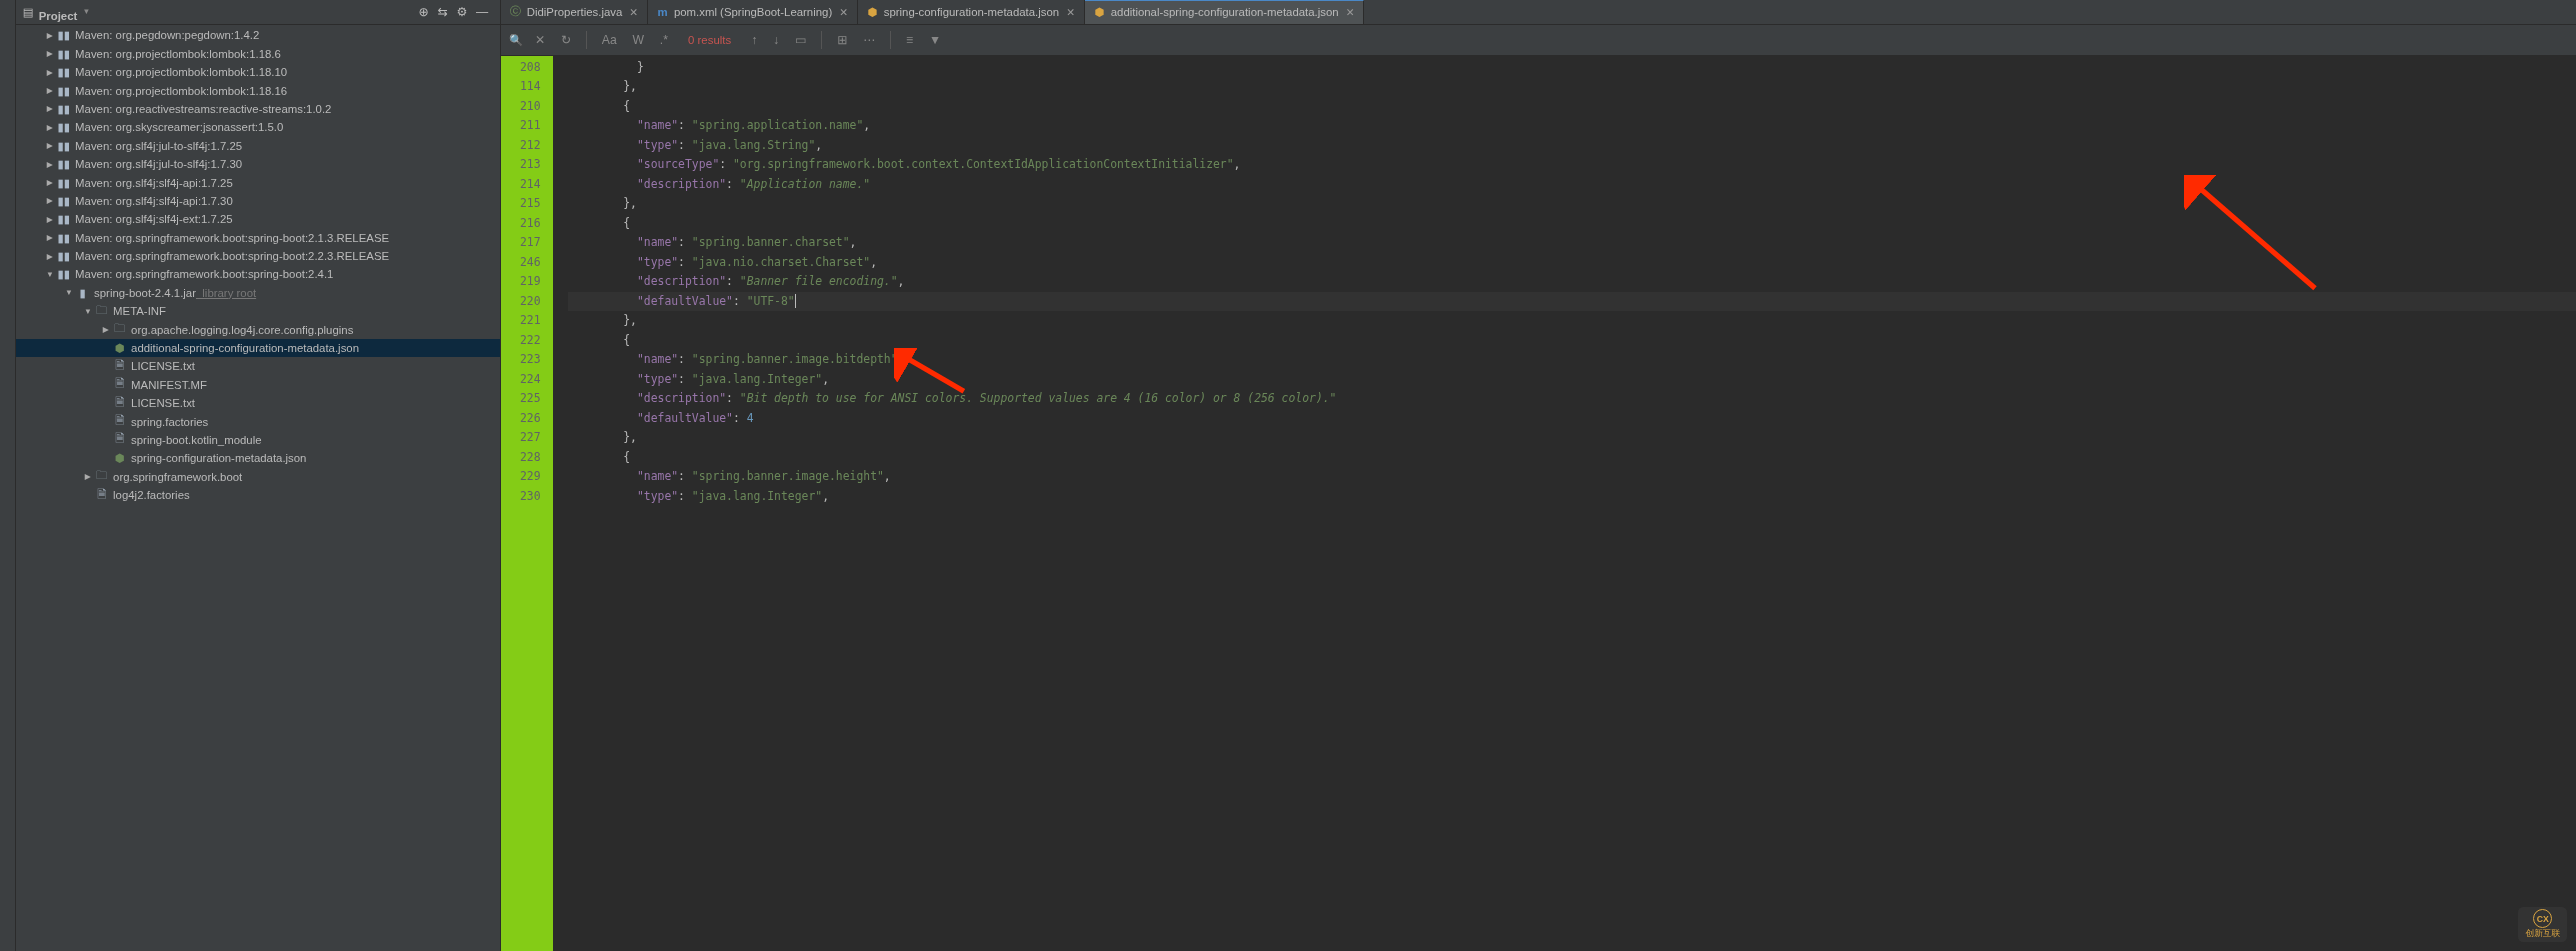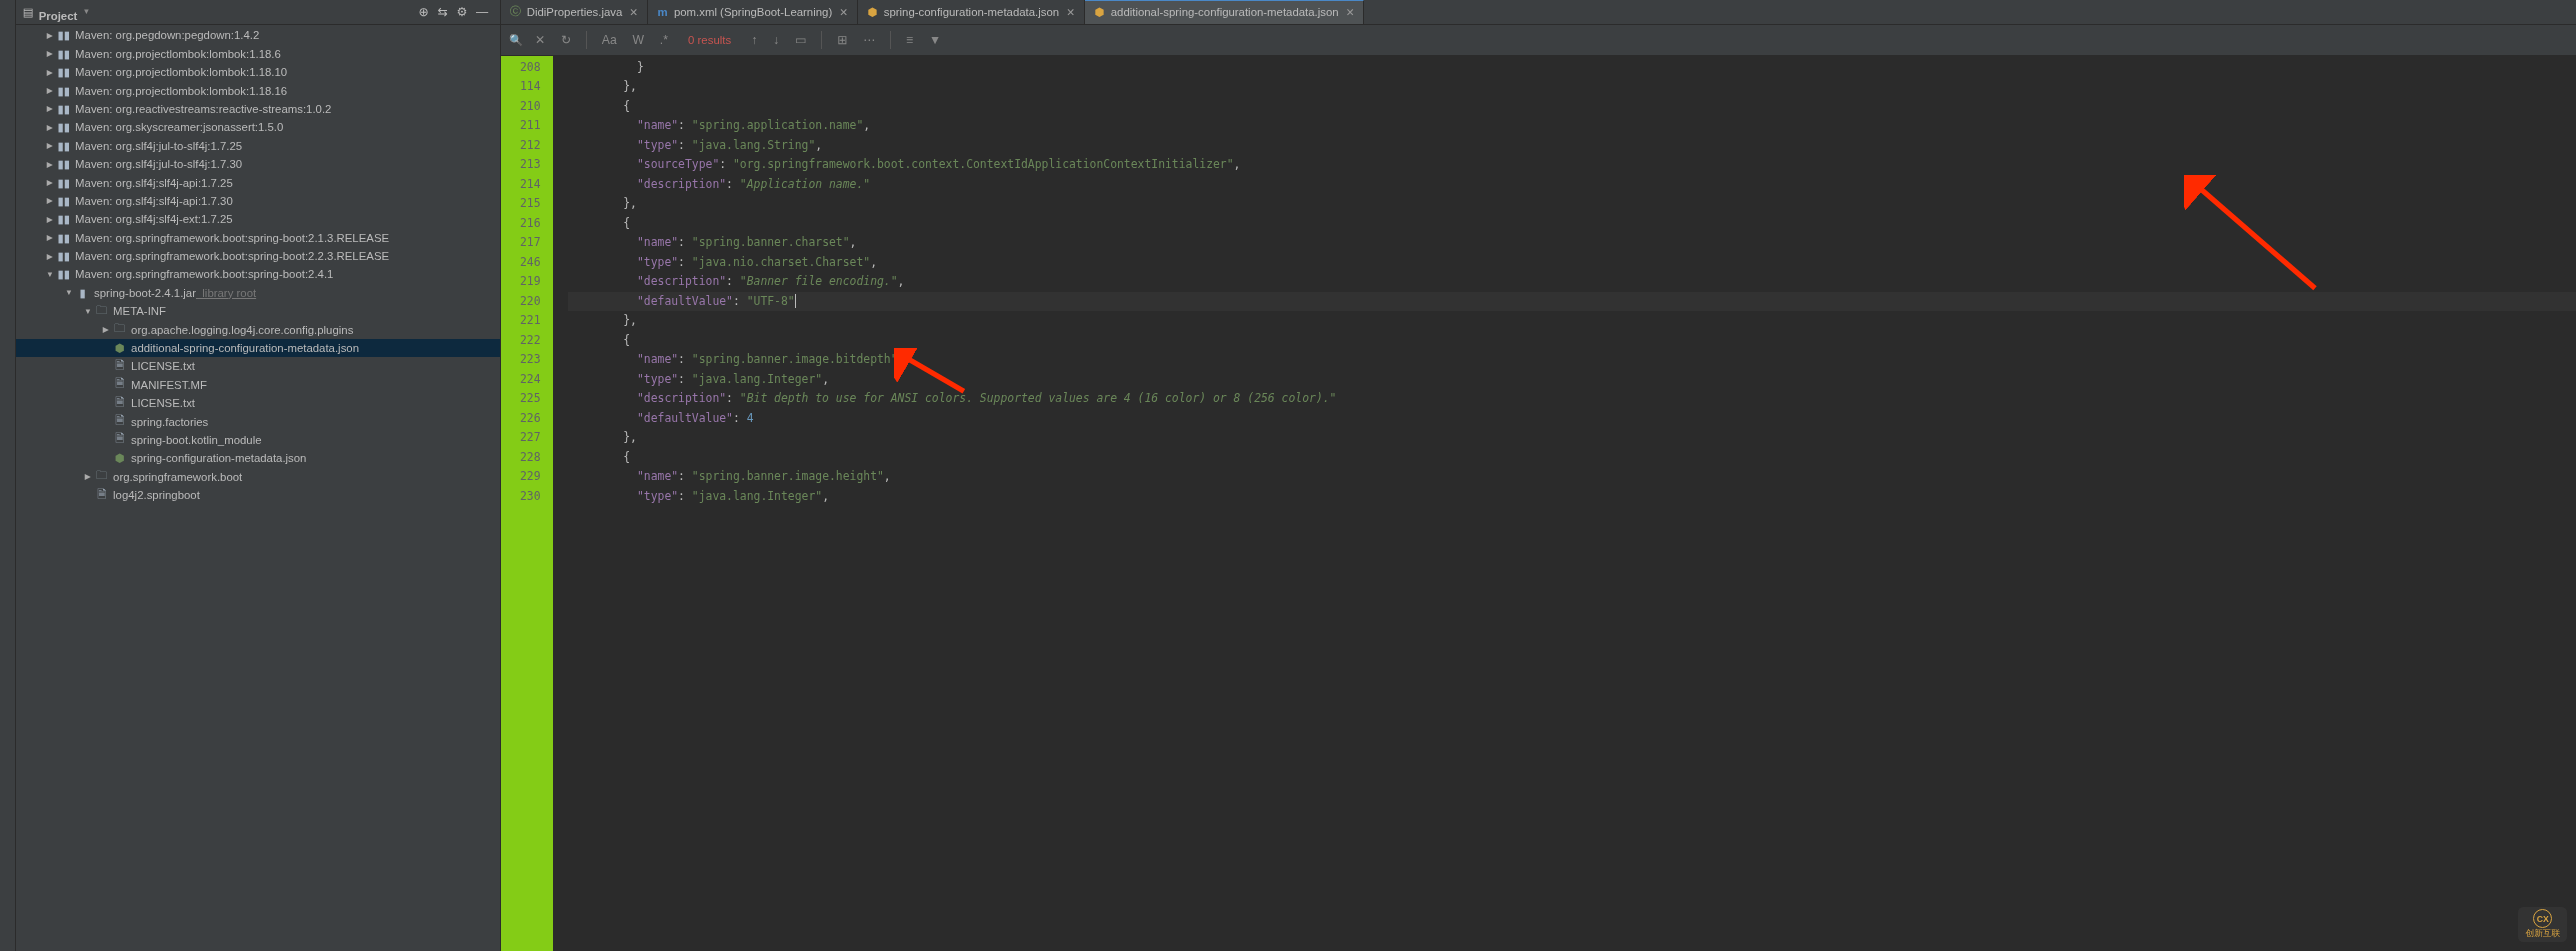--- a/index.html
+++ b/index.html
@@ -200,21 +200,21 @@
           <span class="lbl">spring-configuration-metadata.json</span>
         </div>
         <div class="tree-row" style="padding-left: 66px;">
           <span class="tw">▶</span>
           <span class="nicon folder-icon">🗀</span>
           <span class="lbl">org.springframework.boot</span>
         </div>
         <div class="tree-row" style="padding-left: 66px;">
           <span class="tw"></span>
           <span class="nicon file-icon">🗎</span>
-          <span class="lbl">log4j2.springboot</span>
+          <span class="lbl">log4j2.factories</span>
         </div>
       </div>
   </div>
 
   <div class="editor">
     <div class="tabs" id="tabs">
         <div class="tab">
           <span class="ticon">
             <span style="color:#6a8759">ⓒ</span>
           </span>

